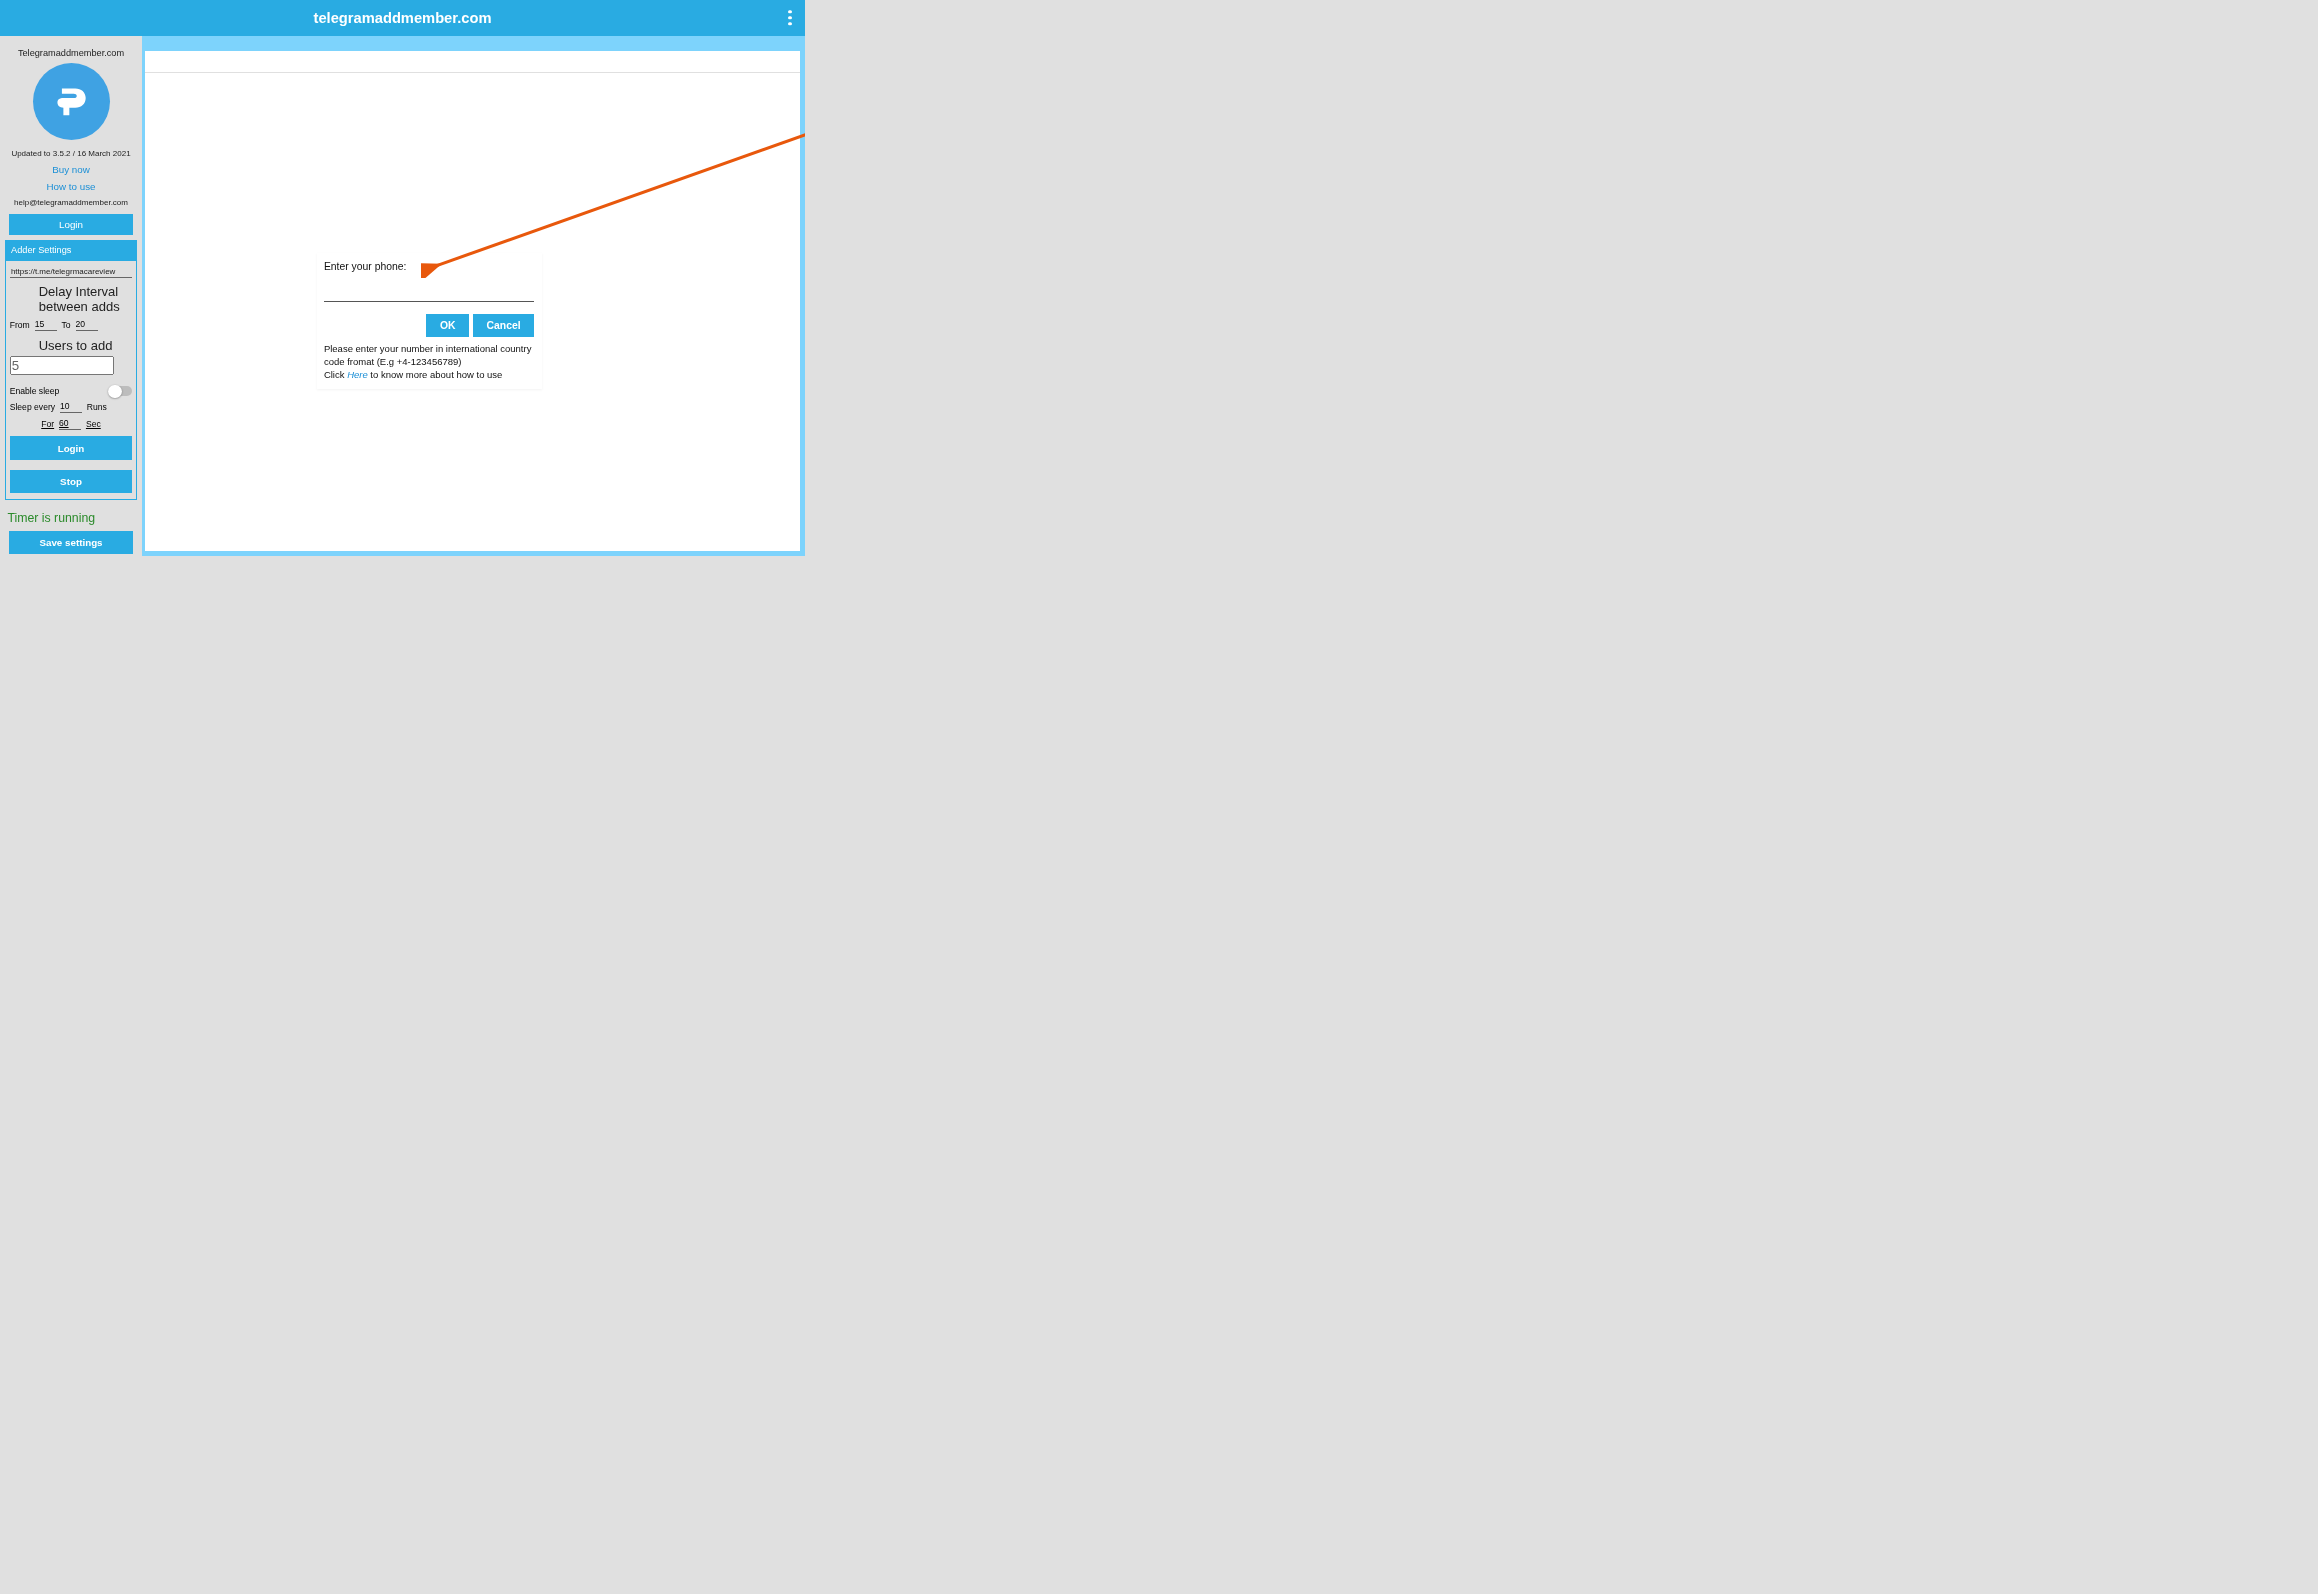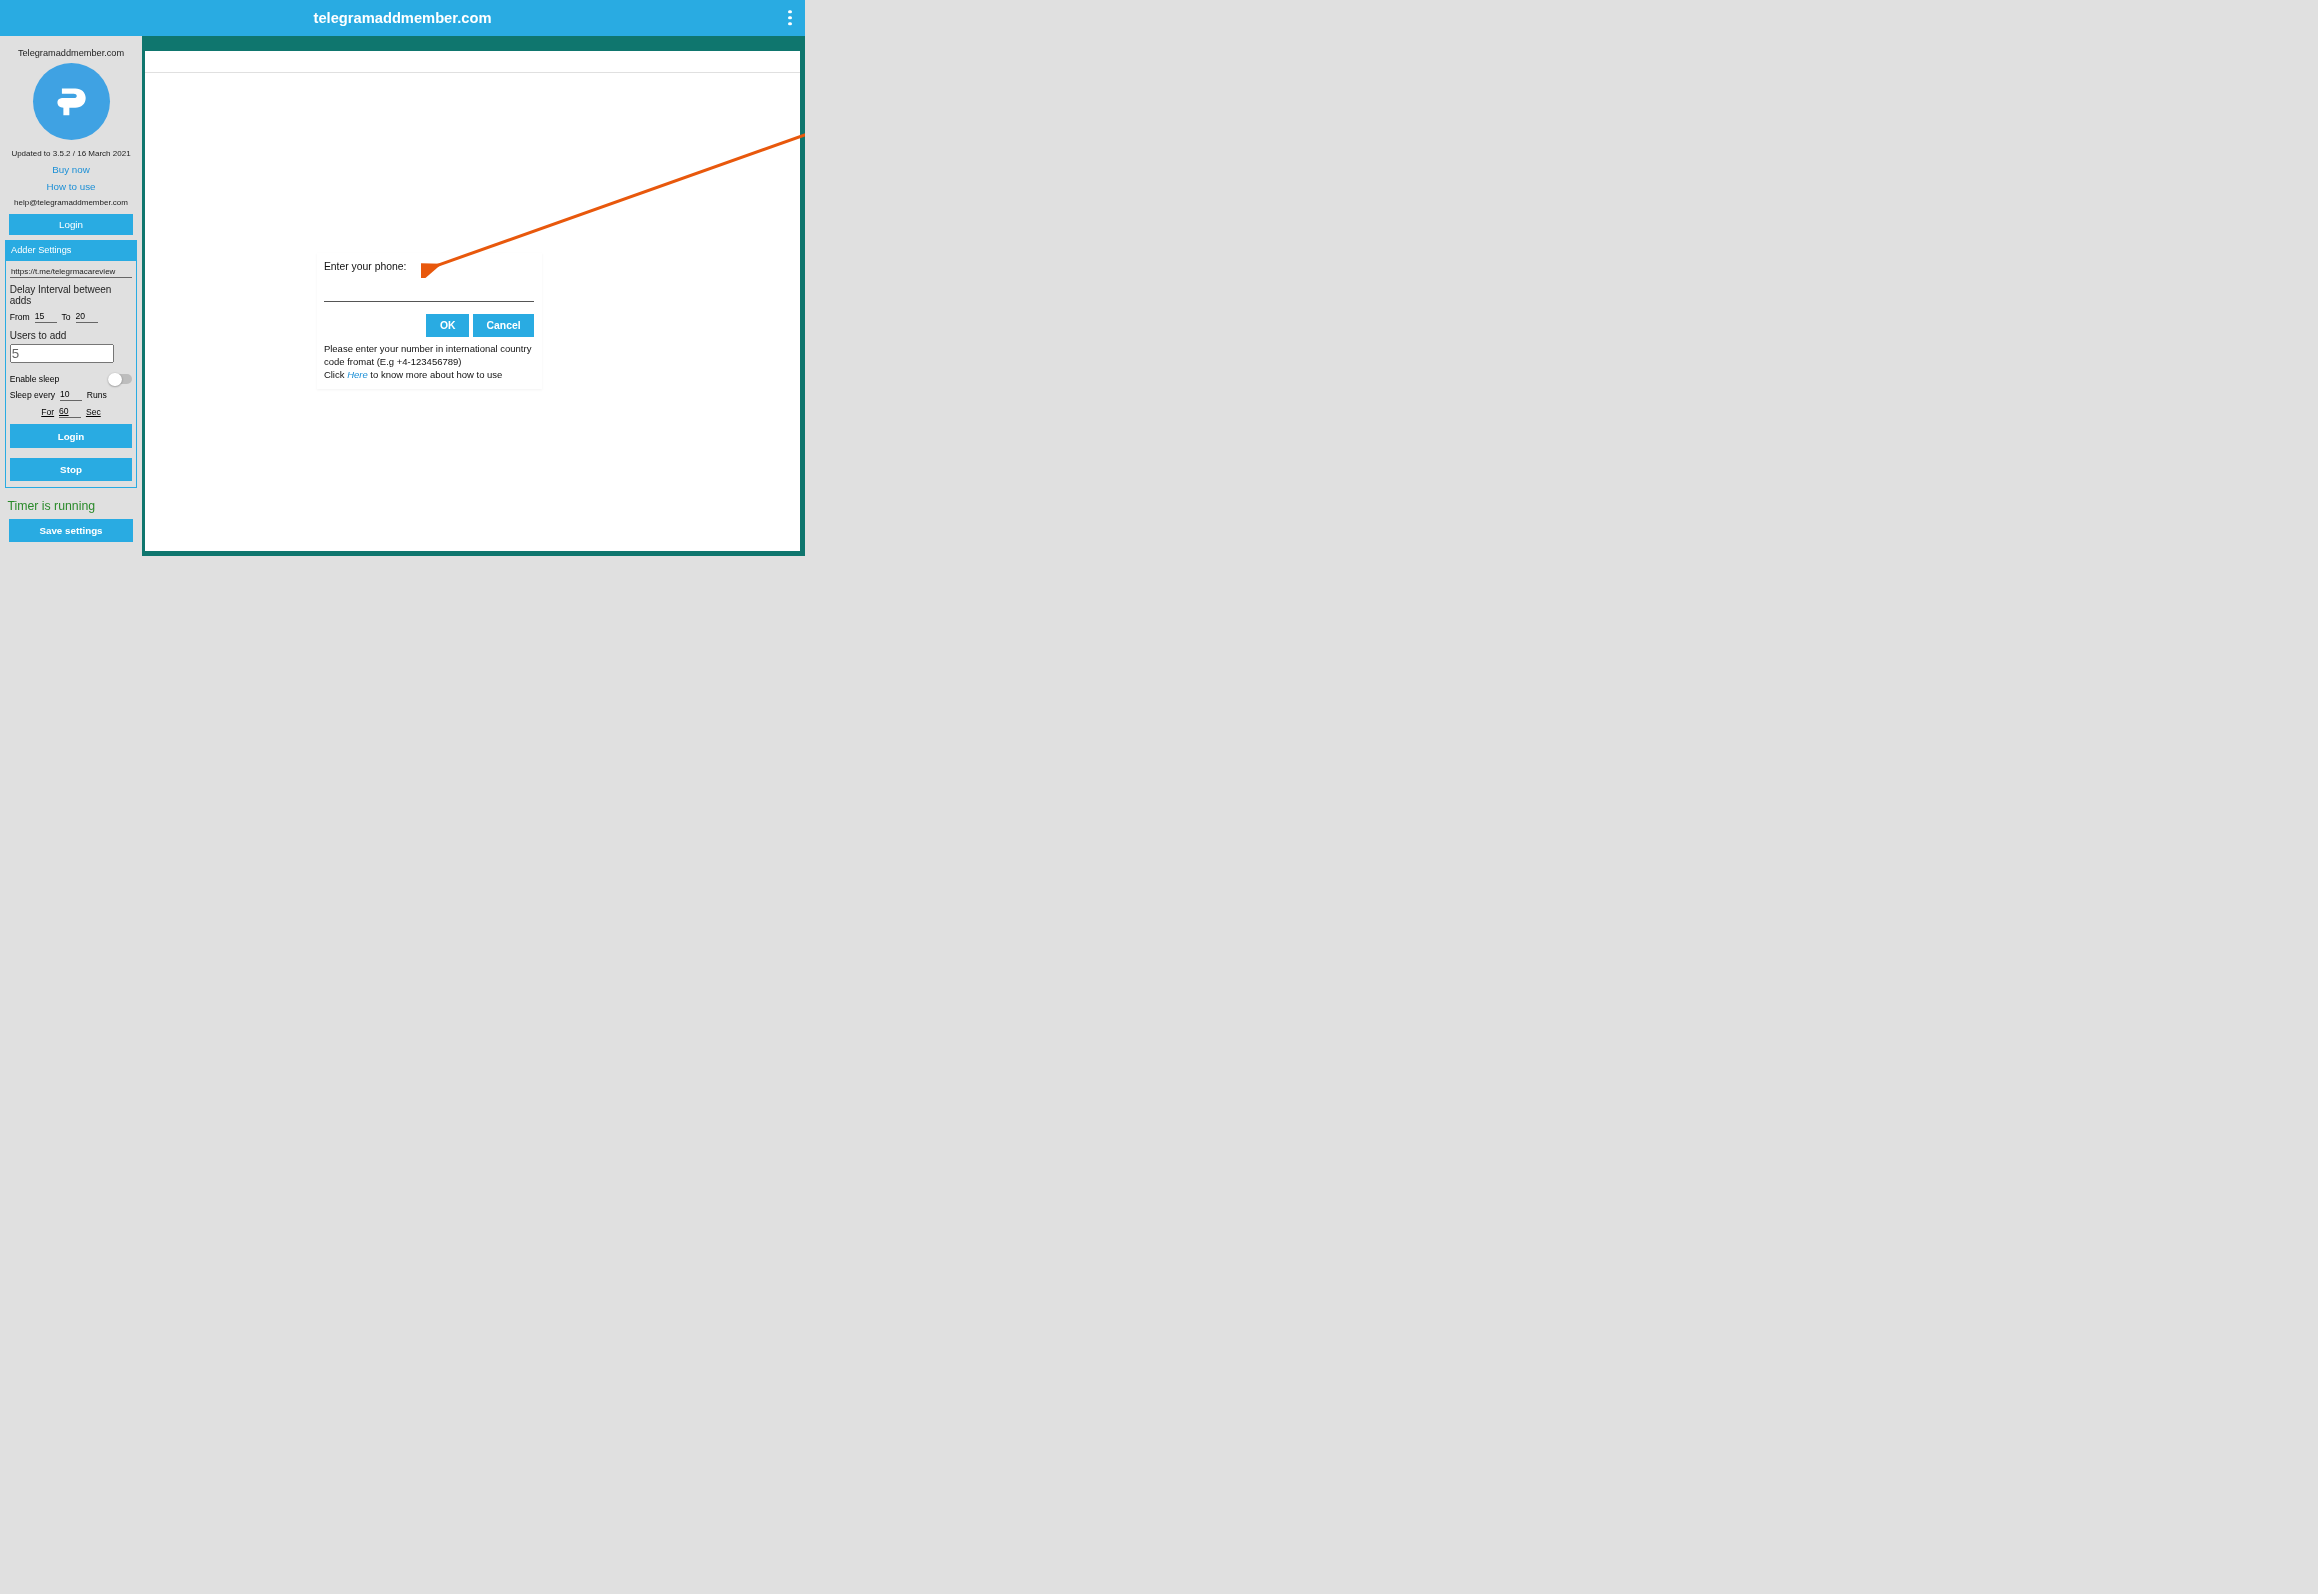--- a/index.html
+++ b/index.html
@@ -79,21 +79,21 @@
   .settings-box{
     border:0.6px solid #29abe2; margin:0 2.5px; padding:3.7px 3.7px 6.1px 3.7px;
     background:#e0e0e0;
     display:flex; flex-direction:column;justify-content:center;
   }
   .url-input{
     width:100%; border:none; border-bottom:0.6px solid #666;
     background:transparent; font-size:8px; padding:2.5px 1.2px 1.2px 1.2px;
     color:#222;
   }
-  .lbl{font-size:10px; color:#222; margin-top:6.1px;}
+  .lbl{font-size:13px; color:#222; margin-top:6.1px;margin-left:29px;}
   .row{display:flex; align-items:center; gap:4.9px; margin-top:4.9px; font-size:8.6px;}
   .row .under{
     border:none; border-bottom:0.6px solid #666; background:transparent;
     width:22px; font-size:8.6px; text-align:left; padding:0 0 1.2px 0;
   }
   .toggle{
     position:relative; width:23px; height:9.8px; background:#bdbdbd;
     border-radius:6.1px;
   }
   .toggle .knob{
@@ -108,21 +108,21 @@
   }
   .stop-btn{margin-top:10px;}
   .timer{
     color:#2a8a2a; font-size:12.3px; margin:11px 4.9px 2.5px 4.9px;
   }
   .save-btn{
     background:#29abe2;color:#fff;border:none;font-weight:600;
     font-size:9.8px;padding:6.1px 0;cursor:pointer;margin:3.7px 6.1px 0 6.1px;
   }
   .main{
-    flex:1; padding:14.7px 4.9px 4.9px 1.2px; background:#0f766e;
+    flex:1; padding:14.7px 4.9px 4.9px 1.2px; background:#7dd3fc;
     position:relative;
   }
   .canvas{
     background:#fff; 
     position:absolute; left:2.5px; right:4.9px; top:14.7px; bottom:4.9px;
   }
   .canvas-top-line{
     position:absolute; top:21px; left:0; right:0; height:0.6px; background:#e0e0e0;
   }
   .dialog{

